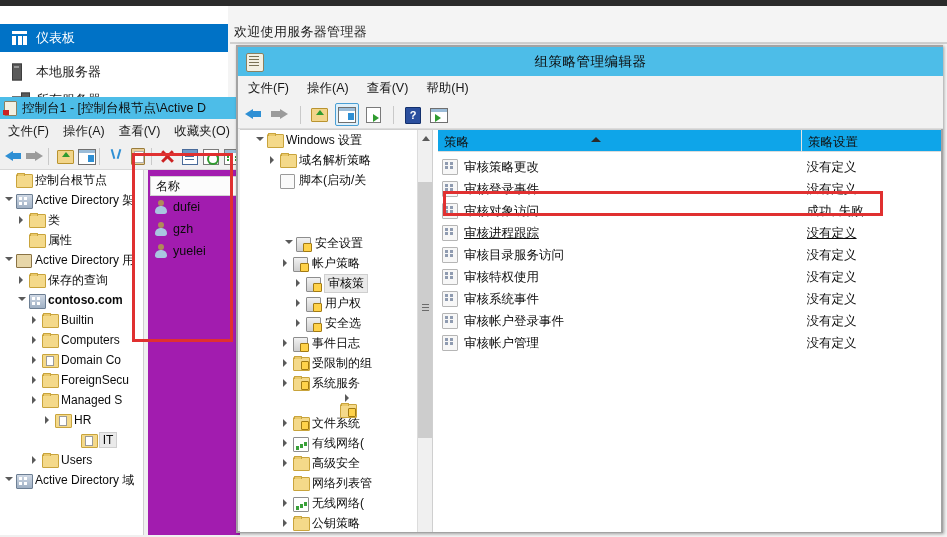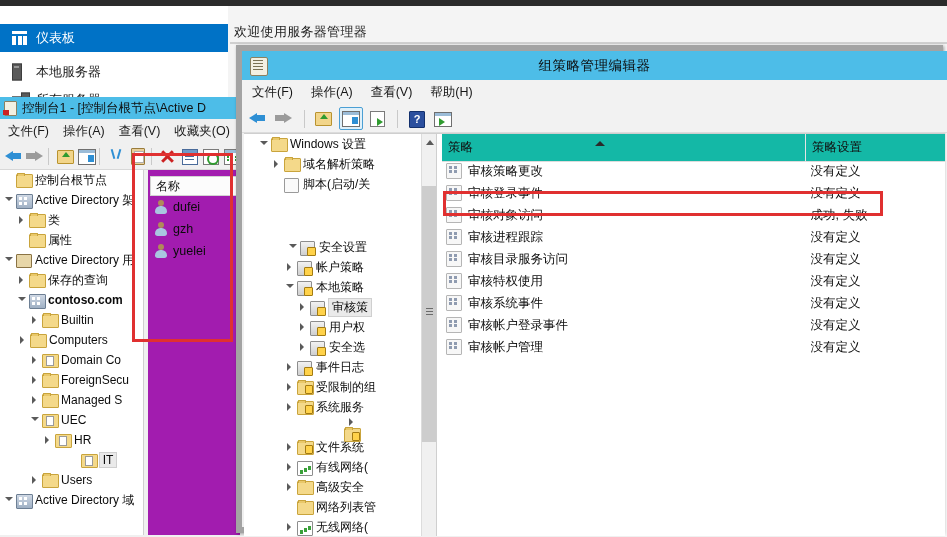--- a/index.html
+++ b/index.html
@@ -96,21 +96,21 @@
   #mmc-list .lhdr{height:20px;border:1px solid #d2d2d2;background:#fcfcfc;display:flex;align-items:center;
                   padding-left:5px;box-sizing:border-box;font-size:12px;color:#111;margin:6px 2px 0 2px;}
   .urow{height:22px;display:flex;align-items:center;padding-left:6px;font-size:12.5px;color:#0b0b0b;}
   .urow .uic{width:14px;height:15px;margin-right:5px;position:relative;flex:none;}
 
   
   .redbox{position:absolute;border:3px solid #e03030;box-sizing:border-box;pointer-events:none;}
 
   
   #gpo{position:absolute;left:236px;top:45px;width:707px;height:488px;background:#f0f0f0;
-       border:6px solid #a3a3a3;box-shadow:1px 1px 3px rgba(0,0,0,.35);box-sizing:border-box;}
+       border:2px solid #a3a3a3;box-shadow:1px 1px 3px rgba(0,0,0,.35);box-sizing:border-box;}
   #gpo-title{position:absolute;left:0;top:0;width:705px;height:29px;background:#4dbde8;display:flex;align-items:center;justify-content:center;}
   #gpo-title .t{font-size:13.5px;color:#0c0c0c;letter-spacing:.5px;}
   #gpo-title .gicon{position:absolute;left:8px;top:6px;width:16px;height:17px;background:#f3f0e2;border:1px solid #8b8160;border-radius:2px;}
   #gpo-title .gicon:after{content:"";position:absolute;left:2px;top:2px;width:10px;height:1px;background:#7a7254;
     box-shadow:0 3px 0 #7a7254,0 6px 0 #7a7254,0 9px 0 #7a7254;}
   #gpo-menu{position:absolute;left:0;top:29px;width:705px;height:25px;background:#f2f2f2;display:flex;align-items:center;border-bottom:1px solid #e4e4e4;}
   #gpo-menu .mi{font-size:12.5px;color:#161616;margin-left:10px;margin-right:8px;white-space:nowrap;}
   #gpo-tb{position:absolute;left:0;top:54px;width:705px;height:28px;background:#f2f2f2;display:flex;align-items:center;padding-left:4px;box-sizing:border-box;border-bottom:1px solid #dcdcdc;}
   #gpo-tb .sep{width:1px;height:18px;background:#c9c9c9;margin:0 6px;}
   #gpo-tb .tbi{width:22px;height:21px;margin:0 2px;position:relative;}
@@ -119,22 +119,22 @@
   #gpo-body{position:absolute;left:2px;top:82px;width:701px;height:402px;background:#fff;border-top:1px solid #cfcfcf;}
   #gpo-tree{position:absolute;left:0;top:0;width:177px;height:402px;overflow:hidden;background:#fff;}
   #gpo-sb{position:absolute;left:177px;top:0;width:15px;height:402px;background:#f0f0f0;border-left:1px solid #dcdcdc;}
   #gpo-sb .up{position:absolute;left:0;top:0;width:15px;height:15px;background:#f0f0f0;}
   #gpo-sb .up:after{content:"";position:absolute;left:4px;top:6px;border-bottom:5px solid #5a5a5a;border-left:4px solid transparent;border-right:4px solid transparent;}
   #gpo-sb .thumb{position:absolute;left:0;top:52px;width:15px;height:256px;background:#cdcdcd;}
   #gpo-sb .thumb:after{content:"";position:absolute;left:4px;top:50%;margin-top:-3px;width:7px;height:1px;background:#6b6b6b;box-shadow:0 3px 0 #6b6b6b,0 -3px 0 #6b6b6b;}
   #gpo-vsplit{position:absolute;left:192px;top:0;width:6px;height:402px;background:#fff;border-left:1px solid #cfcfcf;}
   #gpo-listwrap{position:absolute;left:198px;top:0;width:503px;height:402px;background:#fff;}
 
-  .lh{position:absolute;top:0;height:28px;background:#14b8a6;border-bottom:1px solid #dcdcdc;border-right:1px solid #e4e4e4;
-      display:flex;align-items:center;padding-left:6px;box-sizing:border-box;font-size:12.5px;color:#111;}
+  .lh{position:absolute;top:0;height:22px;background:#0ea5e9;border-bottom:1px solid #dcdcdc;border-right:1px solid #e4e4e4;
+      display:flex;align-items:flex-end;padding-left:6px;box-sizing:border-box;font-size:12.5px;color:#111;}
   #lh-policy{left:0;width:364px;}
   #lh-setting{left:364px;width:139px;border-right:none;}
   #sort-arrow{position:absolute;left:153px;top:7px;border-bottom:5px solid #2a2a2a;border-left:5px solid transparent;border-right:5px solid transparent;}
 
   .prow{position:absolute;left:0;width:503px;height:22px;display:flex;align-items:center;font-size:12.5px;color:#0d0d0d;}
   .prow .pic{width:14px;height:14px;margin:0 6px 0 4px;flex:none;background:#f7f7f7;border:1px solid #b5b5b5;border-radius:1px;position:relative;}
   .prow .pic:after{content:"";position:absolute;left:2px;top:2px;width:3px;height:3px;background:#8f9bb0;box-shadow:5px 0 0 #8f9bb0,0 4px 0 #8f9bb0,5px 4px 0 #8f9bb0;}
   .prow .pname{width:344px;overflow:hidden;white-space:nowrap;}
   .prow .pset{width:135px;overflow:hidden;white-space:nowrap;}
 
@@ -318,21 +318,21 @@
           </span>
           <span class="tlbl">contoso.com</span>
         </div>
         <div class="trow" style="padding-left: 30px;">
           <span class="tw c"></span>
           <span class="tico">
             <span class="f-folder"></span>
           </span>
           <span class="tlbl">Builtin</span>
         </div>
-        <div class="trow" style="padding-left: 18px;">
+        <div class="trow" style="padding-left: 30px;">
           <span class="tw c"></span>
           <span class="tico">
             <span class="f-folder"></span>
           </span>
           <span class="tlbl">Computers</span>
         </div>
         <div class="trow" style="padding-left: 30px;">
           <span class="tw c"></span>
           <span class="tico">
             <span class="f-ou"></span>
@@ -345,27 +345,20 @@
             <span class="f-folder"></span>
           </span>
           <span class="tlbl">ForeignSecu</span>
         </div>
         <div class="trow" style="padding-left: 30px;">
           <span class="tw c"></span>
           <span class="tico">
             <span class="f-folder"></span>
           </span>
           <span class="tlbl">Managed S</span>
-        </div>
-        <div class="trow" style="padding-left: 30px;">
-          <span class="tw o"></span>
-          <span class="tico">
-            <span class="f-ou"></span>
-          </span>
-          <span class="tlbl">UEC</span>
         </div>
         <div class="trow" style="padding-left: 43px;">
           <span class="tw c"></span>
           <span class="tico">
             <span class="f-ou"></span>
           </span>
           <span class="tlbl">HR</span>
         </div>
         <div class="trow selbox" style="padding-left: 43px; justify-content: center;">
           <span class="tw"></span>
@@ -488,27 +481,20 @@
           </span>
           <span class="tlbl">安全设置</span>
         </div>
         <div class="trow" style="padding-left: 41px;">
           <span class="tw c"></span>
           <span class="tico">
             <span class="f-pol"></span>
           </span>
           <span class="tlbl">帐户策略</span>
         </div>
-        <div class="trow" style="padding-left: 41px;">
-          <span class="tw o"></span>
-          <span class="tico">
-            <span class="f-pol"></span>
-          </span>
-          <span class="tlbl">本地策略</span>
-        </div>
         <div class="trow selbox" style="padding-left: 54px;">
           <span class="tw c"></span>
           <span class="tico">
             <span class="f-pol"></span>
           </span>
           <span class="tlbl">审核策</span>
         </div>
         <div class="trow" style="padding-left: 54px;">
           <span class="tw c"></span>
           <span class="tico">
@@ -626,21 +612,21 @@
           <div class="prow" style="top: 48px;">
             <span class="pic"></span>
             <span class="pname">审核登录事件</span>
             <span class="pset">没有定义</span>
           </div>
           <div class="prow" style="top: 70px;">
             <span class="pic"></span>
             <span class="pname">审核对象访问</span>
             <span class="pset">成功, 失败</span>
           </div>
-          <div class="prow" style="top: 92px;">
+          <div class="prow" style="top: 92px; text-decoration: underline;">
             <span class="pic"></span>
             <span class="pname">审核进程跟踪</span>
             <span class="pset">没有定义</span>
           </div>
           <div class="prow" style="top: 114px;">
             <span class="pic"></span>
             <span class="pname">审核目录服务访问</span>
             <span class="pset">没有定义</span>
           </div>
           <div class="prow" style="top: 136px;">

